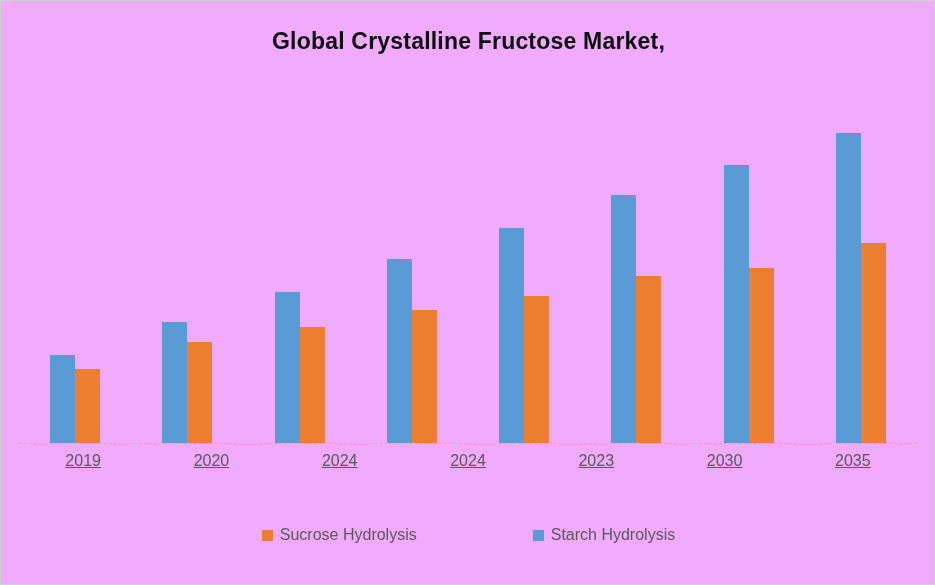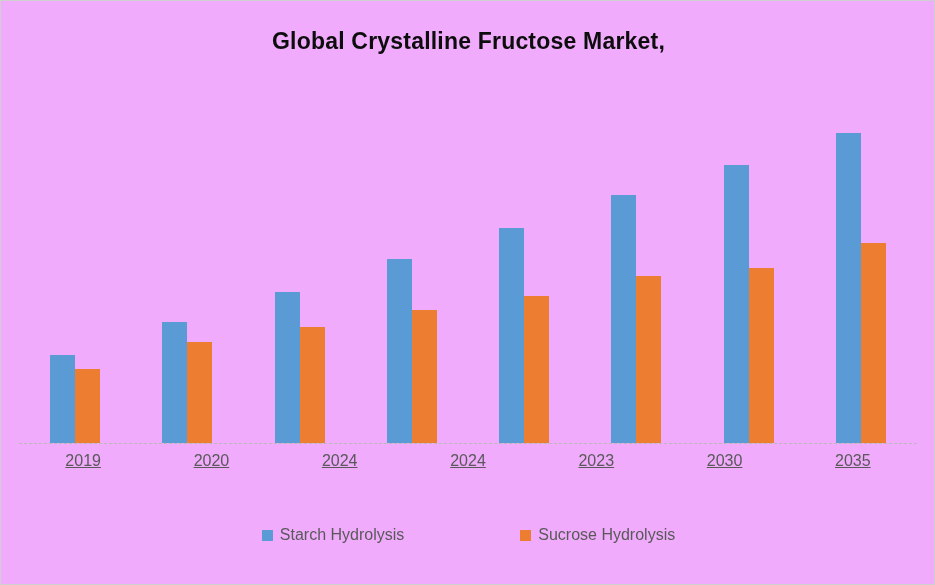--- a/index.html
+++ b/index.html
@@ -187,22 +187,22 @@
       <div class="x-tick">2020</div>
       <div class="x-tick">2024</div>
       <div class="x-tick">2024</div>
       <div class="x-tick">2023</div>
       <div class="x-tick">2030</div>
       <div class="x-tick">2035</div>
     </div>
 
   <div class="legend" id="legend">
       <div class="legend-item">
+        <span class="legend-swatch series-1" style="background: rgb(237, 125, 49);"></span>
+        <span class="legend-label">Sucrose Hydrolysis</span>
+      </div>
+      <div class="legend-item">
         <span class="legend-swatch series-0" style="background: rgb(91, 155, 213);"></span>
         <span class="legend-label">Starch Hydrolysis</span>
       </div>
-      <div class="legend-item">
-        <span class="legend-swatch series-1" style="background: rgb(237, 125, 49);"></span>
-        <span class="legend-label">Sucrose Hydrolysis</span>
-      </div>
     </div>
 
 </div>
 
 </body></html>

